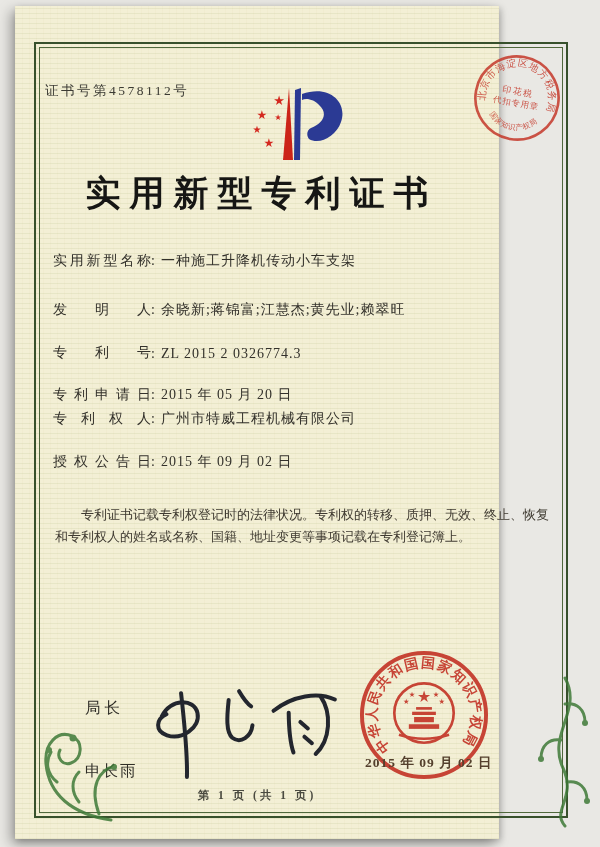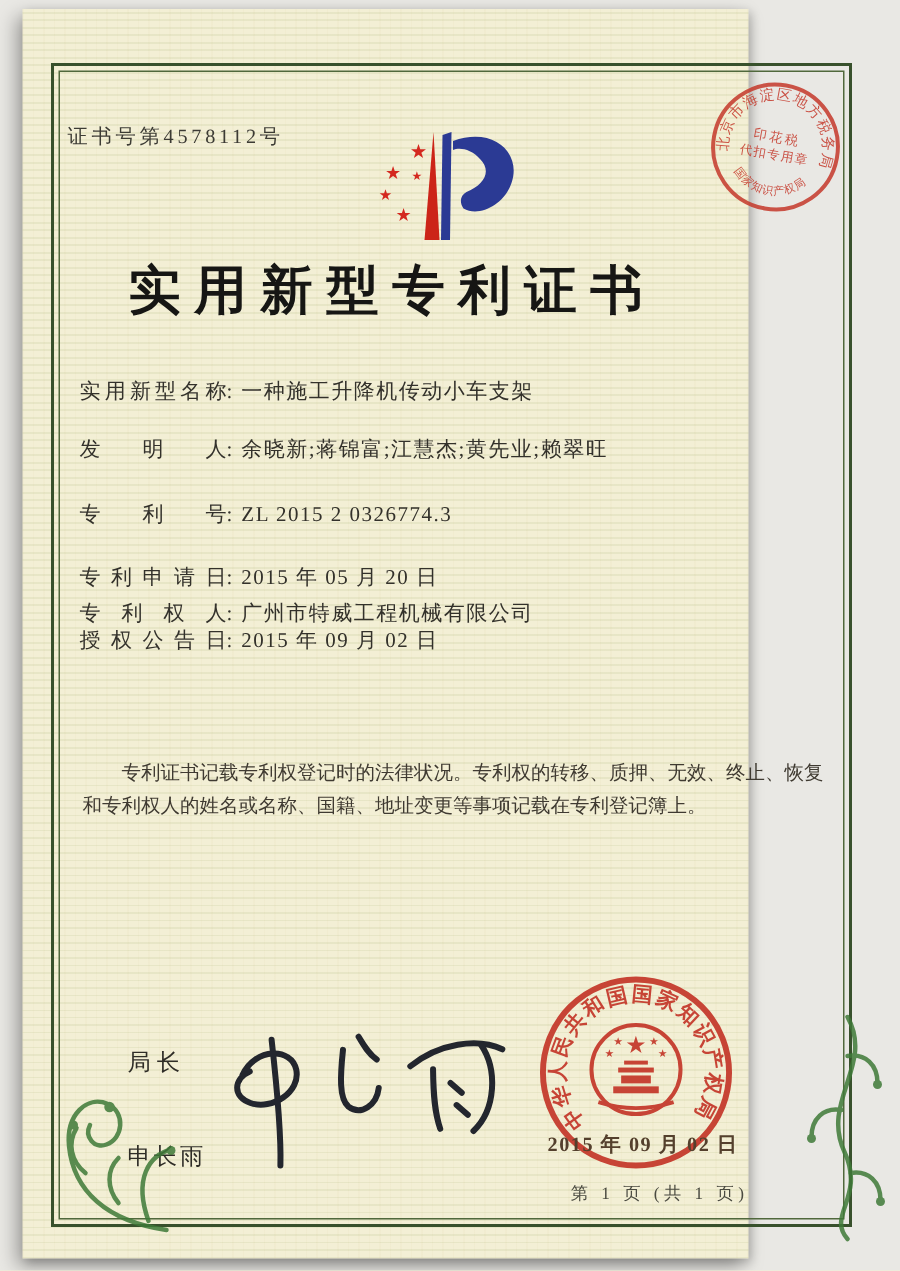--- a/index.html
+++ b/index.html
@@ -31,44 +31,44 @@
   }
   .logo{position:absolute;left:234px;top:80px;width:100px;height:78px;}
   .stamp{position:absolute;left:456px;top:46px;width:92px;height:92px;transform:rotate(10deg);opacity:0.85;}
   .title{
     position:absolute;left:0;top:164px;width:100%;
     text-align:center;font-size:35px;font-weight:bold;color:#161614;
     letter-spacing:9px;text-indent:9px;
   }
   .fields{position:absolute;left:38px;top:246px;width:480px;font-size:14px;color:#33312b;}
   .frow{margin:0;white-space:nowrap;}
-  .frow:nth-of-type(1){margin-bottom:21px;}
+  .frow:nth-of-type(1){margin-bottom:31px;}
   .frow:nth-of-type(2){margin-bottom:25px;}
   .frow:nth-of-type(3){margin-bottom:24px;}
   .frow:nth-of-type(4){margin-bottom:6px;}
-  .frow:nth-of-type(5){}
+  .frow:nth-of-type(5){margin-bottom:25px;}
   .flabel{display:inline-block;width:98px;text-align:justify;text-align-last:justify;vertical-align:bottom;}
   .fcolon{margin-right:6px;}
   .fvalue{letter-spacing:1px;}
   .paras{
     position:absolute;left:40px;top:498px;width:494px;
     font-size:13px;line-height:22px;color:#3f3a31;text-align:justify;
   }
   .paras p{margin:0;text-indent:2em;}
   .sign-title{position:absolute;left:70px;top:692px;font-size:15.5px;letter-spacing:4px;color:#2f2d27;}
   .sign-name{position:absolute;left:70px;top:726px;font-size:15.5px;letter-spacing:2px;color:#2f2d27;margin-top:29px;}
   .signature{position:absolute;left:128px;top:672px;width:215px;height:105px;}
   .seal{position:absolute;left:343px;top:643px;width:132px;height:132px;opacity:0.93;}
   .seal-date{
     position:absolute;left:350px;top:748px;width:150px;
     font-size:13.5px;font-weight:bold;letter-spacing:1px;color:#54402d;
   }
   .footer{
-    position:absolute;left:0;top:782px;width:100%;text-align:right;
-    font-size:11.5px;letter-spacing:3px;color:#4a4a40;
+    position:absolute;left:0;top:782px;width:100%;text-align:center;
+    font-size:11.5px;letter-spacing:3px;color:#4a4a40;font-weight:bold;
   }
   .orn-left{position:absolute;left:12px;top:676px;width:100px;height:142px;opacity:0.85;}
   .orn-right{position:absolute;left:512px;top:668px;width:72px;height:156px;opacity:0.85;}
   svg text{font-family:"Liberation Serif","DejaVu Serif",serif;}
 </style>
 </head>
 <body>
 
 <div class="paper">
 

